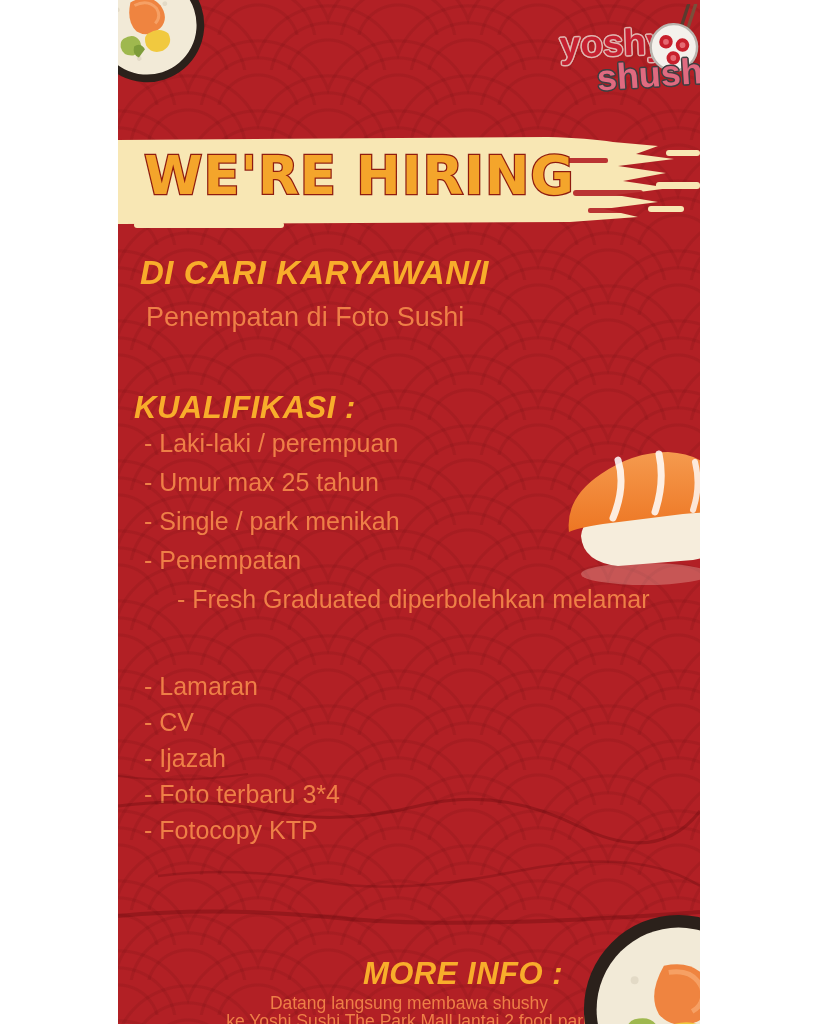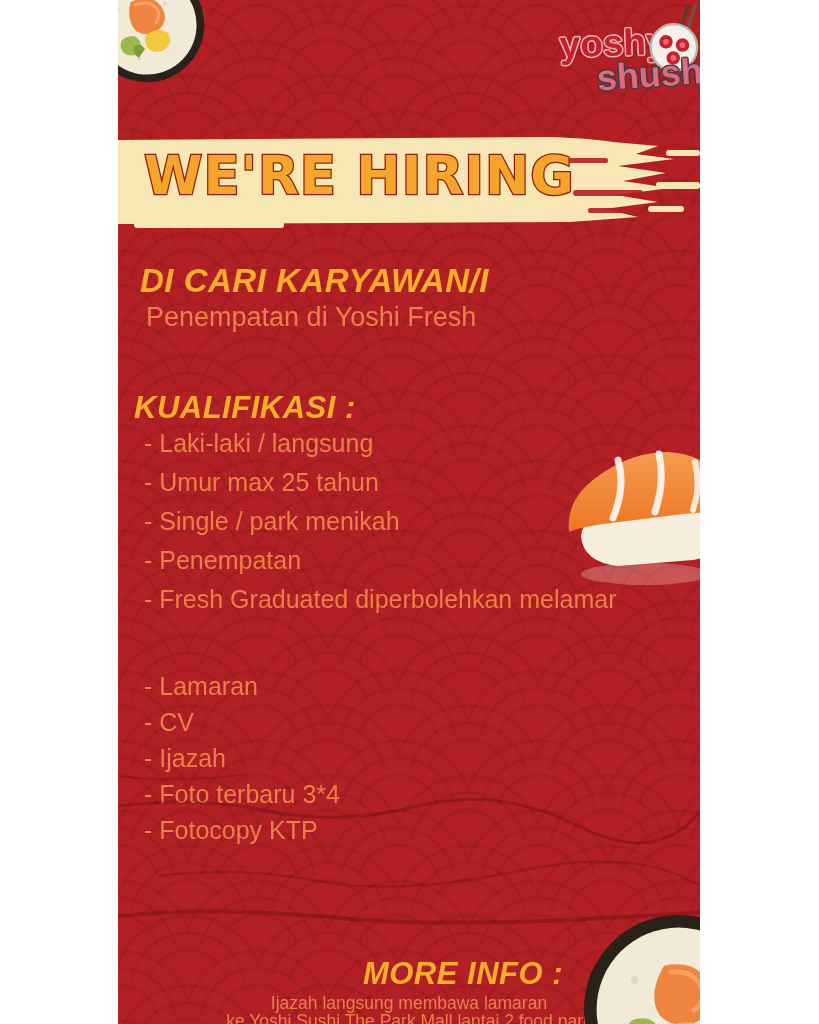--- a/index.html
+++ b/index.html
@@ -53,29 +53,29 @@
     font-family:"DejaVu Sans", sans-serif;
     color:#f4a52b;
     -webkit-text-stroke:2.5px #8f1c10;
     paint-order:stroke fill;
   }
 
   .section-title{
     font-weight:bold;font-style:italic;color:#f8ad2b;
     font-size:31px;letter-spacing:.5px;white-space:nowrap;
   }
-  #di-cari{left:22px;top:254px;font-size:33px;margin-top:8px;}
+  #di-cari{left:22px;top:254px;font-size:33px;}
   #placement{left:28px;top:300px;font-size:27px;line-height:35px;color:#ee7f47;}
   #kualifikasi-title{left:16px;top:390px;}
   #persyaratan-title{left:22px;top:664px;}
 
   .item-list{color:#ee7f47;font-size:25px;}
   #kualifikasi-list{left:26px;top:430px;width:500px;}
   #kualifikasi-list .li{line-height:27px;margin-bottom:12px;}
-  #kualifikasi-list .li.wrap{width:470px;padding-left:22px;text-indent:-22px;}
+  #kualifikasi-list .li.wrap{width:470px;padding-left:22px;text-indent:-22px;margin-left:33px;}
   #persyaratan-list{left:26px;top:673px;width:400px;}
   #persyaratan-list .li{line-height:27px;margin-bottom:9px;}
 
   #nigiri{left:445px;top:436px;width:172px;height:152px;}
   #roll-topleft{left:-30px;top:-34px;width:118px;height:118px;transform:rotate(-18deg);}
   #roll-bottomright{left:463px;top:912px;width:195px;height:195px;}
   #grunge{left:0;top:756px;width:582px;height:175px;}
 
   #more-info-title{left:0;top:956px;width:690px;text-align:center;font-size:31px;}
   .info-line{left:0;width:582px;text-align:center;color:#ee7f47;font-size:17.5px;line-height:19px;}
@@ -128,26 +128,26 @@
         <rect x="16" y="90" width="150" height="6" rx="3" fill="#f8e7b4"></rect>
         <rect x="430" y="26" width="60" height="5" rx="2" fill="#b22025" opacity=".9"></rect>
         <rect x="455" y="58" width="70" height="6" rx="3" fill="#b22025" opacity=".9"></rect>
         <rect x="470" y="76" width="50" height="5" rx="2" fill="#b22025" opacity=".9"></rect>
       </svg>
       <div id="banner-title">WE'RE HIRING</div>
     </div>
 
     <div id="di-cari" class="abs section-title">DI CARI KARYAWAN/I</div>
     <div id="placement" class="abs">
-      <div>Penempatan di Yoshi Fresh</div>
+      <div>Penempatan di Foto Sushi</div>
     </div>
 
     <div id="kualifikasi-title" class="abs section-title">KUALIFIKASI :</div>
     <div id="kualifikasi-list" class="abs item-list">
-      <div class="li">- Laki-laki / langsung</div>
+      <div class="li">- Laki-laki / perempuan</div>
       <div class="li">- Umur max 25 tahun</div>
       <div class="li">- Single / park menikah</div>
       <div class="li">- Penempatan</div>
       <div class="li wrap">- Fresh Graduated diperbolehkan melamar</div>
     </div>
 
     <div id="persyaratan-list" class="abs item-list">
       <div class="li">- Lamaran</div>
       <div class="li">- CV</div>
       <div class="li">- Ijazah</div>
@@ -171,21 +171,21 @@
     </svg>
 
     <svg id="grunge" class="abs" viewBox="0 0 582 175" preserveAspectRatio="none">
       <path d="M0,50 Q80,40 150,55 T300,50 T460,70 T582,55" stroke="rgba(70,0,5,0.25)" stroke-width="3" fill="none"></path>
       <path d="M40,120 Q120,110 200,125 T400,115 T582,130" stroke="rgba(70,0,5,0.2)" stroke-width="2.5" fill="none"></path>
       <path d="M0,20 Q60,28 130,18" stroke="rgba(70,0,5,0.2)" stroke-width="2" fill="none"></path>
       <path d="M0,160 Q100,150 220,162 T582,156" stroke="rgba(70,0,5,0.25)" stroke-width="4" fill="none"></path>
     </svg>
 
     <div id="more-info-title" class="abs section-title">MORE INFO :</div>
-    <div id="info-line1" class="abs info-line">Ijazah langsung membawa lamaran</div>
+    <div id="info-line1" class="abs info-line">Datang langsung membawa shushy</div>
     <div id="info-line2" class="abs info-line">ke Yoshi Sushi The Park Mall lantai 2 food park</div>
 
     <svg id="roll-bottomright" class="abs" viewBox="0 0 200 200">
       <circle cx="100" cy="100" r="97" fill="#2b211b"></circle>
       <circle cx="100" cy="100" r="84" fill="#f2ead7"></circle>
       <circle cx="55" cy="70" r="4" fill="#d8cfba" opacity=".6"></circle>
       <circle cx="145" cy="65" r="4" fill="#d8cfba" opacity=".6"></circle>
       <circle cx="65" cy="145" r="4" fill="#d8cfba" opacity=".6"></circle>
       <path d="M85,55 Q120,48 132,75 Q140,100 120,112 Q95,122 80,105 Q68,85 85,55 Z" fill="#ef8440"></path>
       <path d="M90,62 Q115,58 124,78 Q128,94 114,102" fill="none" stroke="#f7a76d" stroke-width="5" opacity=".8"></path>

